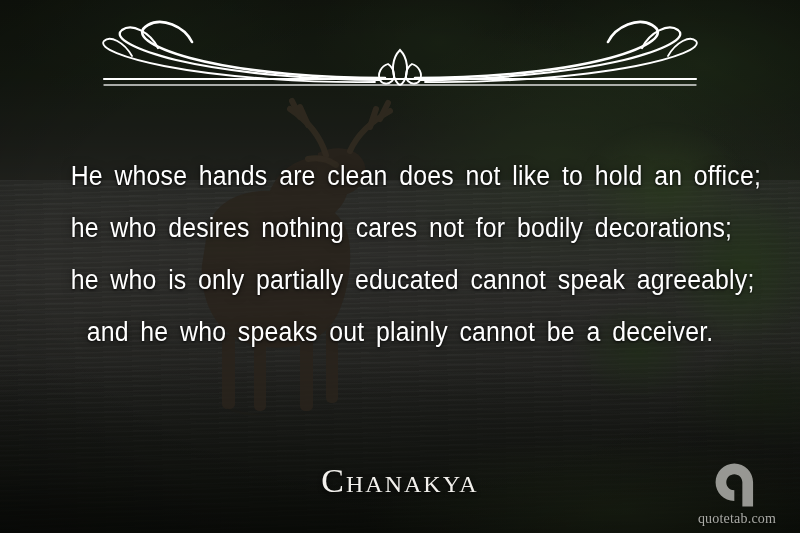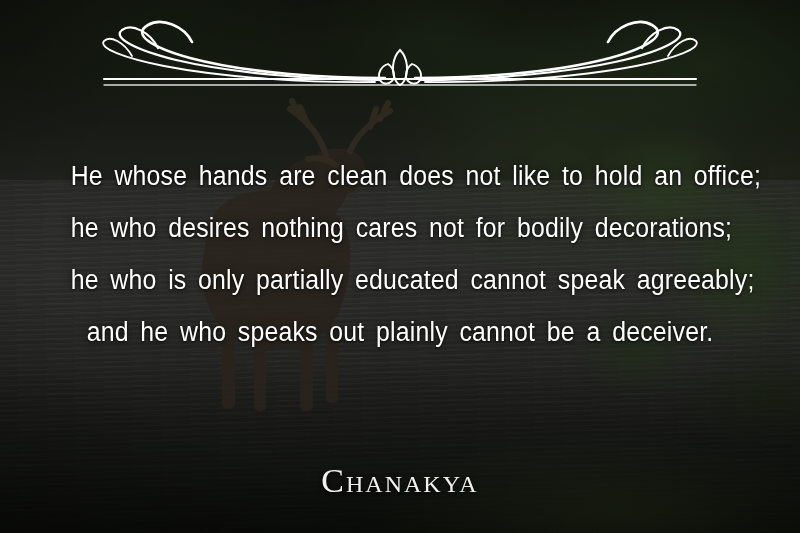--- a/index.html
+++ b/index.html
@@ -240,14 +240,21 @@
 
   <div class="quote">
     <span class="qline">He whose hands are clean does not like to hold an office;</span>
     <span class="qline">he who desires nothing cares not for bodily decorations;</span>
     <span class="qline">he who is only partially educated cannot speak agreeably;</span>
     <span class="qline">and he who speaks out plainly cannot be a deceiver.</span>
   </div>
 
   <div class="author">Chanakya</div>
 
+  <div class="watermark">
+    <svg class="mark" viewBox="0 0 56 56" aria-hidden="true">
+      <path d="M25 4 C13.4 4 4 13.4 4 25 C4 36.6 13.4 46 25 46 L25 34 C20 34 16 30 16 25
+               C16 20 20 16 25 16 C30 16 34 20 34 25 L34 52 L46 52 L46 25 C46 13.4 36.6 4 25 4 Z" fill="#b9b9b5"></path>
+    </svg>
+    <span class="wm-text">quotetab.com</span>
+  </div>
 
 </div>
 
 </body></html>

